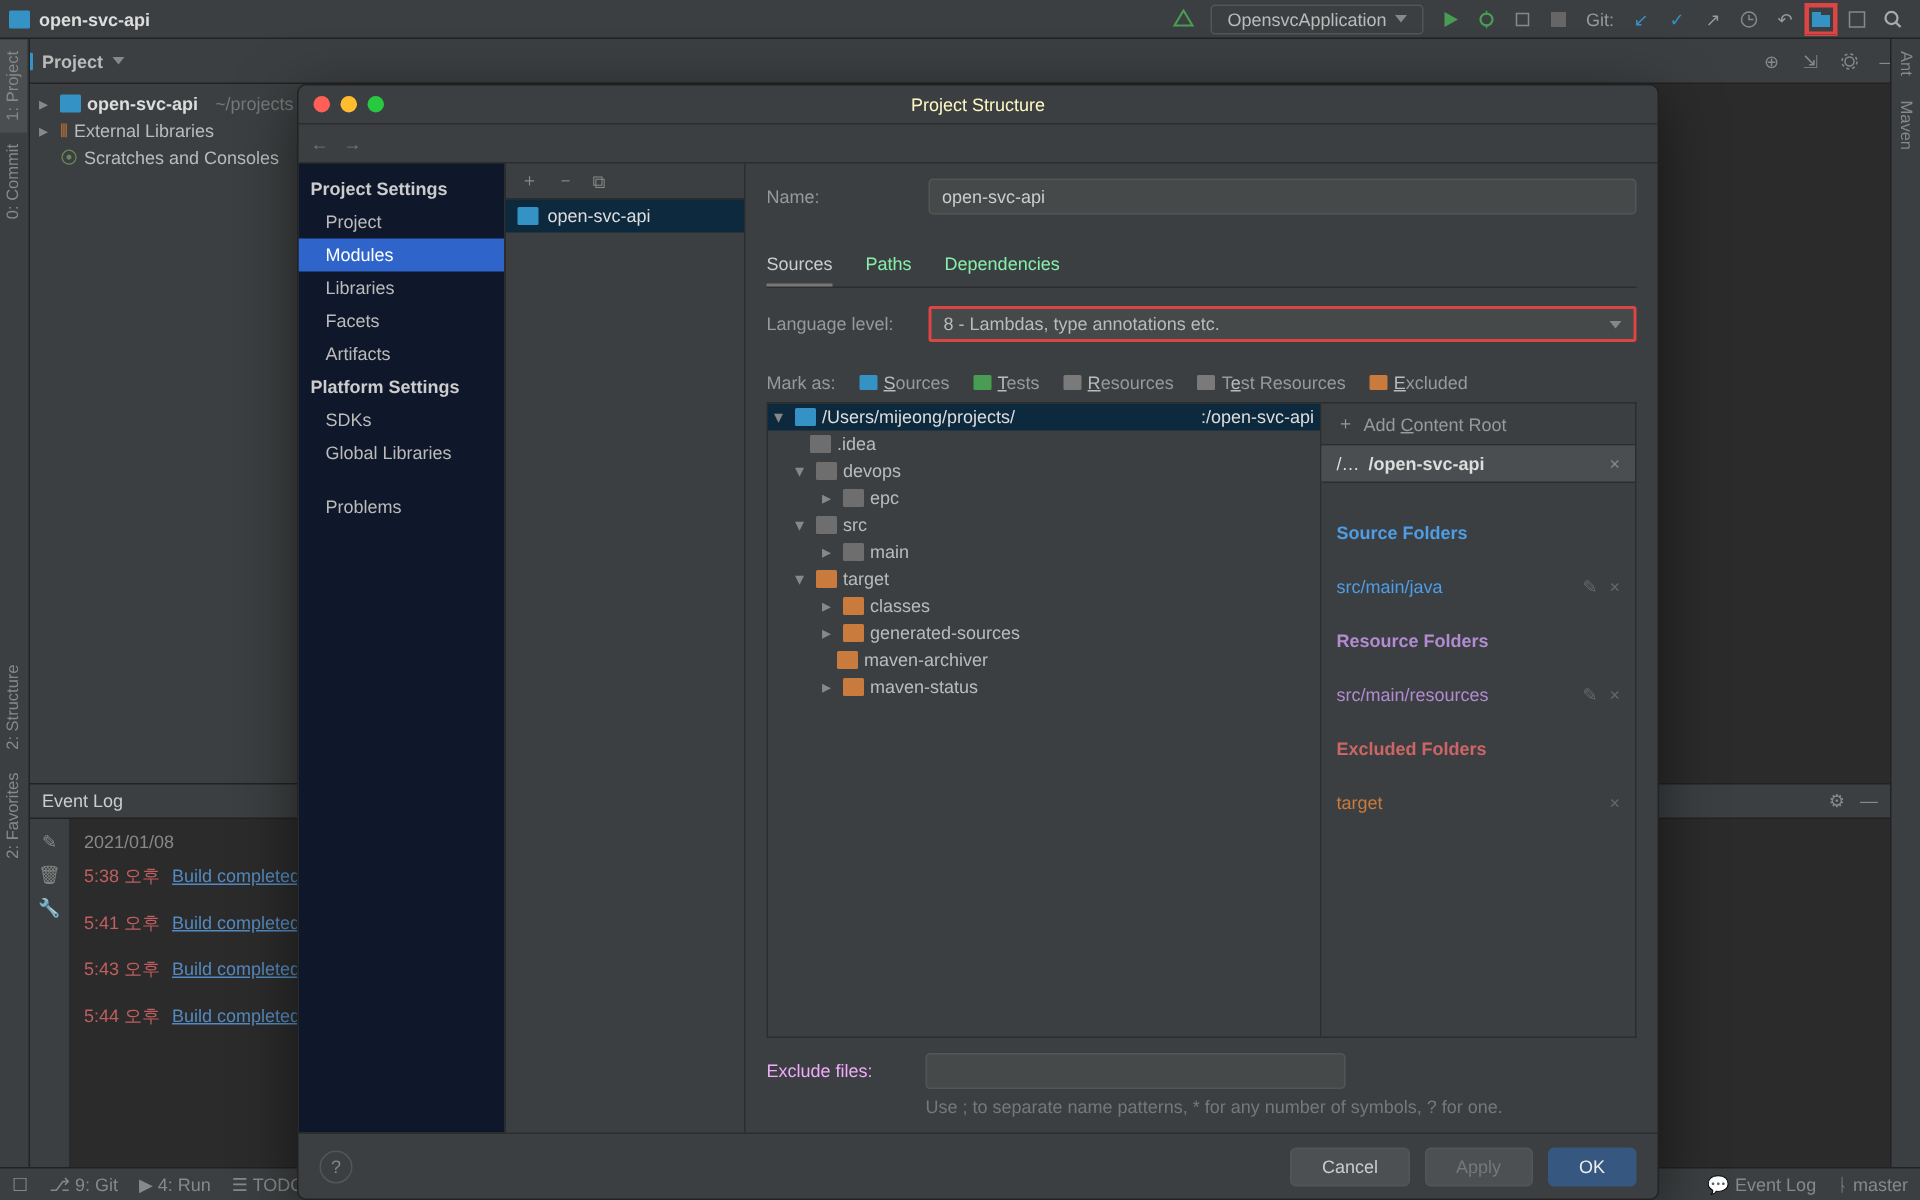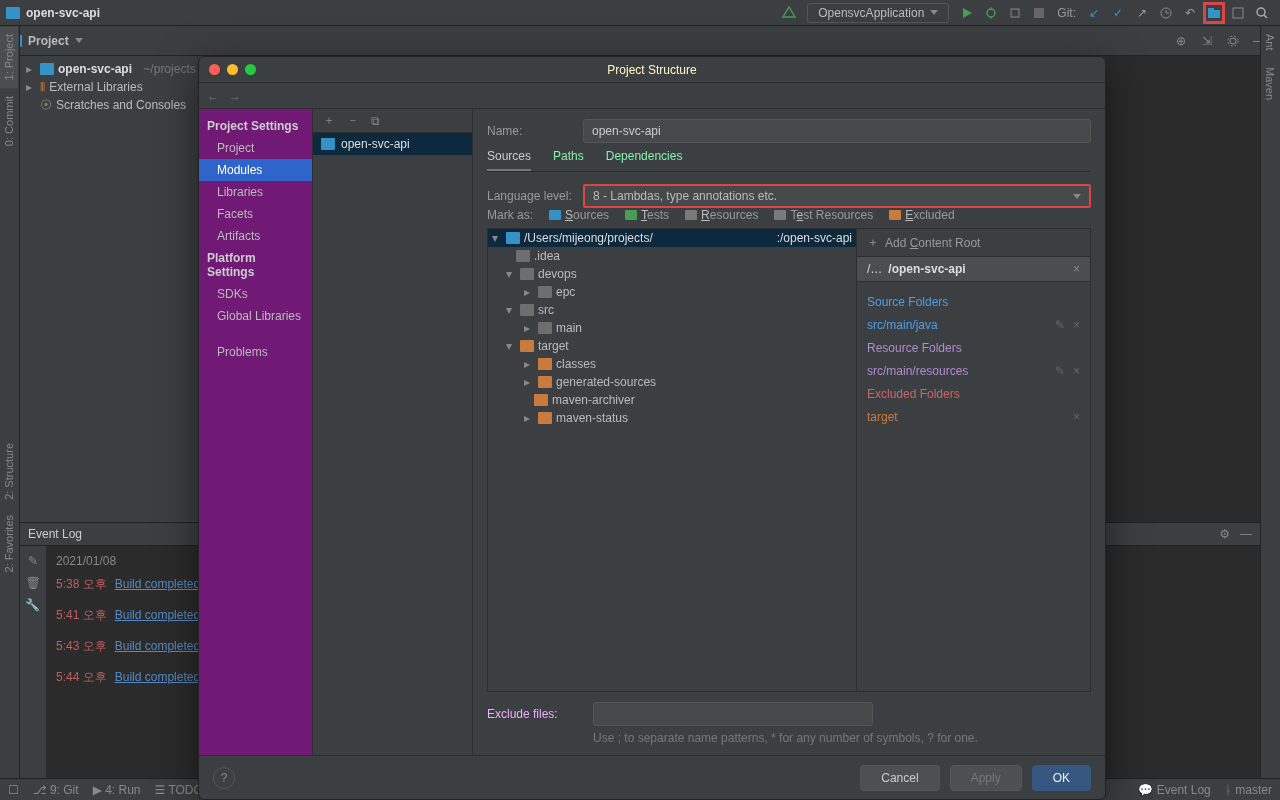--- a/index.html
+++ b/index.html
@@ -57,47 +57,47 @@
 .status .spacer{flex:1}
 
 
 .dialog{position:absolute;left:198px;top:56px;width:908px;height:744px;background:#3c3f41;border:1px solid #222;box-shadow:0 10px 40px rgba(0,0,0,.5);display:flex;flex-direction:column;border-radius:6px;overflow:hidden;}
 .dlg-title{height:26px;display:flex;align-items:center;justify-content:center;position:relative;color:#fef9c3;border-bottom:1px solid #2d2d2d;}
 .traffic{position:absolute;left:10px;top:7px;display:flex;gap:7px;}
 .traffic span{width:11px;height:11px;border-radius:50%;}
 .tl-r{background:#ff5f57}.tl-y{background:#ffbd2e}.tl-g{background:#28c940}
 .dlg-nav{height:26px;display:flex;align-items:center;padding:0 8px;gap:10px;color:#777;border-bottom:1px solid #2d2d2d;}
 .dlg-body{flex:1;display:flex;min-height:0;}
-.dlg-side{width:114px;background:#701a75;border-right:1px solid #2d2d2d;padding-top:6px;}
+.dlg-side{width:138px;background:#0f172a;border-right:1px solid #2d2d2d;padding-top:6px;}
 .side-hdr{padding:4px 8px;color:#ccc;font-weight:bold;}
 .side-item{padding:4px 8px 4px 18px;color:#bbb;cursor:default;}
 .side-item.sel{background:#2f65ca;color:#fff;}
 .dlg-mid{width:160px;border-right:1px solid #2d2d2d;display:flex;flex-direction:column;}
 .mid-tools{height:24px;display:flex;align-items:center;gap:12px;padding:0 10px;color:#888;border-bottom:1px solid #2d2d2d;}
 .mid-item{display:flex;align-items:center;gap:6px;padding:4px 8px;background:#0d293e;color:#ddd;}
 .dlg-main{flex:1;display:flex;flex-direction:column;padding:10px 14px 8px;min-width:0;}
-.frow{display:flex;align-items:center;margin-bottom:0;}
+.frow{display:flex;align-items:center;gap:12px;margin-bottom:20px;}
 .frow label{color:#999;width:96px;}
 .txt{flex:1;background:#45494a;border:1px solid #555;color:#ccc;padding:4px 8px;border-radius:3px;}
 .tabs{display:flex;gap:22px;border-bottom:1px solid #2d2d2d;margin-bottom:12px;}
 .tab{padding:6px 0;color:#86efac;}
 .tab.act{color:#ccc;border-bottom:2px solid #777;}
 .sel-box{flex:1;background:#45494a;border:2px solid #d44;color:#bbb;padding:3px 8px;display:flex;align-items:center;justify-content:space-between;border-radius:2px;}
 .markrow{display:flex;align-items:center;gap:16px;margin-bottom:6px;color:#999;}
 .mk{display:flex;align-items:center;gap:4px;}
 .mk .sw{width:12px;height:10px;border-radius:1px;}
 .mk u{color:#bbb;text-decoration:underline;}
 .split{flex:1;display:flex;min-height:0;gap:0;}
 .tree-pane{width:370px;border:1px solid #2d2d2d;overflow:auto;background:#3c3f41;}
 .tp-row{display:flex;align-items:center;gap:4px;padding:2px 4px;}
 .tp-row.root{background:#0d293e;color:#ddd;}
 .right-pane{flex:1;border:1px solid #2d2d2d;border-left:none;background:#3c3f41;display:flex;flex-direction:column;}
 .rp-hdr{padding:5px 10px;color:#999;border-bottom:1px solid #2d2d2d;display:flex;align-items:center;gap:6px;}
 .rp-body{flex:1;padding:6px 10px;overflow:auto;}
-.sec-t{font-weight:normal;margin:7px 0;}
+.sec-t{font-weight:bold;margin:20px 0;}
 .c-blue{color:#4e9de6}.c-purple{color:#b28bd1}.c-red{color:#cc6666}.c-orange{color:#c97b3e}
 .sec-row{display:flex;align-items:center;justify-content:space-between;padding:2px 0;color:#888;}
 .tiny-ico{display:flex;gap:8px;color:#666;font-size:11px;}
 .excl-row{display:flex;align-items:center;gap:10px;margin-top:10px;}
 .hint{color:#777;margin-left:106px;margin-top:4px;line-height:1.4;}
 .dlg-foot{height:44px;display:flex;align-items:center;padding:0 14px;gap:10px;border-top:1px solid #2d2d2d;}
 .dlg-foot .spacer{flex:1}
 .btn{padding:5px 20px;border-radius:4px;border:1px solid #555;background:#4c5052;color:#ccc;}
 .btn.primary{background:#365880;border-color:#365880;color:#eee;}
 .btn.dis{color:#777;}

